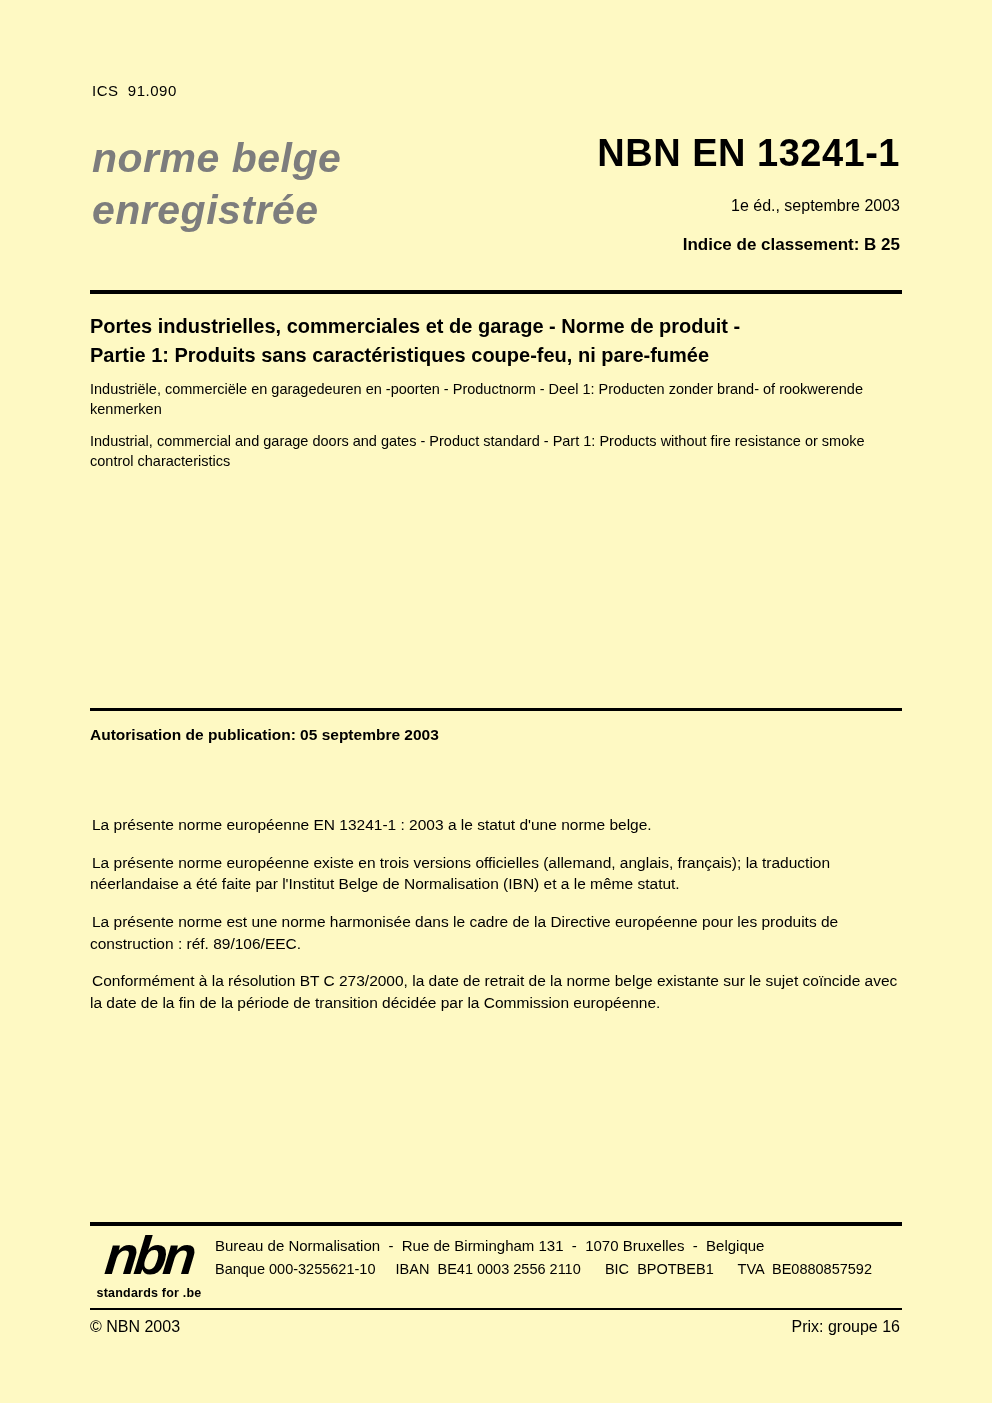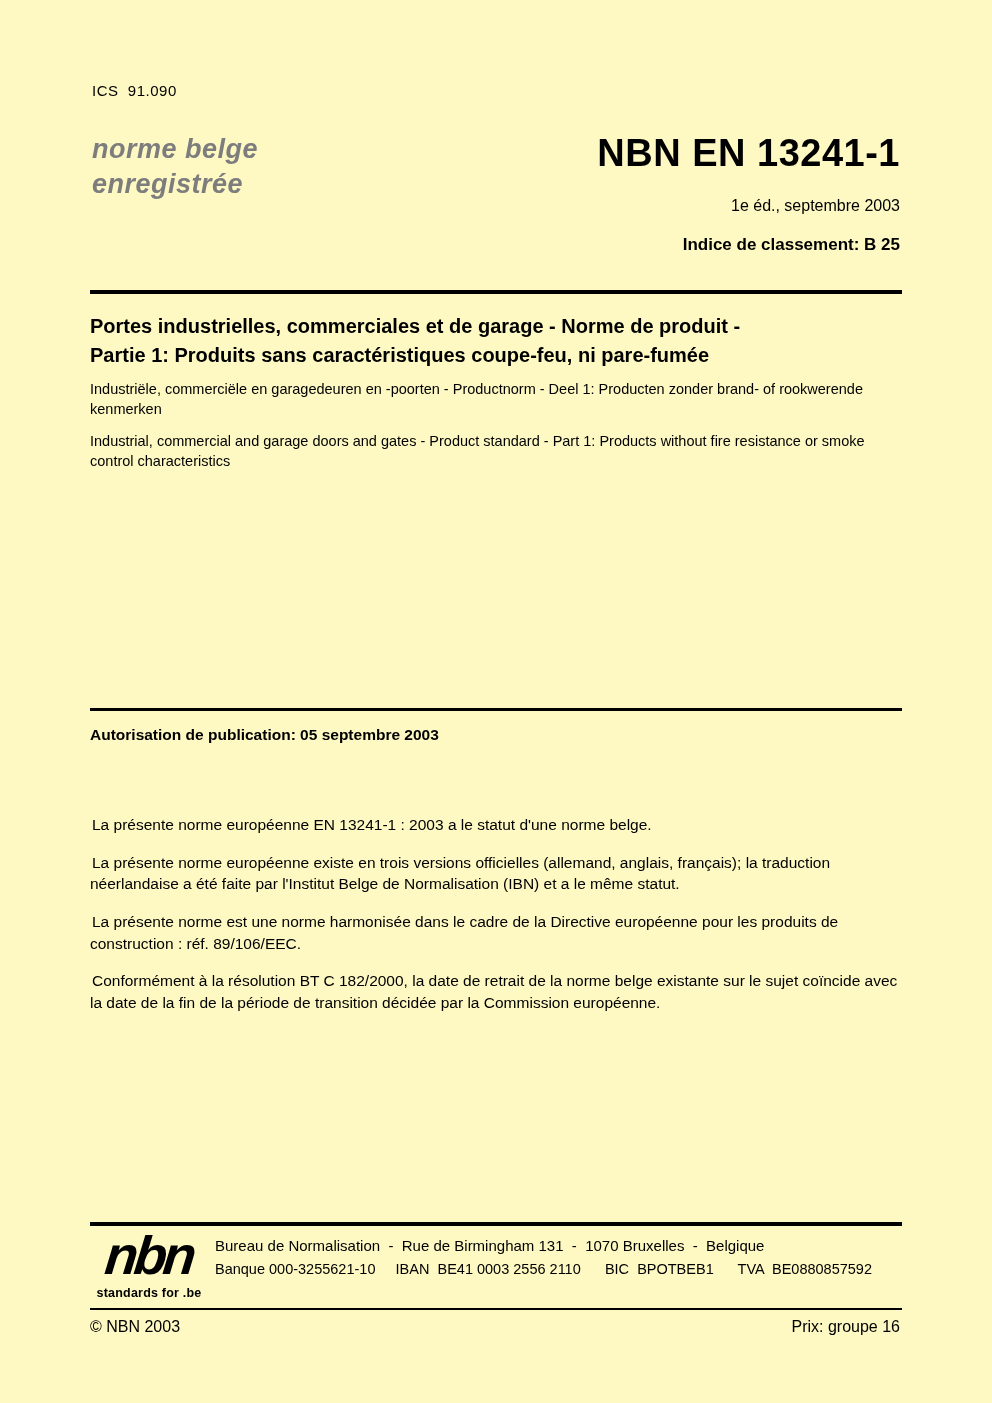--- a/index.html
+++ b/index.html
@@ -29,21 +29,21 @@
     position: absolute;
     top: 132px;
     left: 92px;
     right: 92px;
     display: flex;
     justify-content: space-between;
     align-items: flex-start;
   }
   .doc-type {
     color: #7d7d7d;
-    font-size: 27px;
+    font-size: 41px;
     font-weight: bold;
     font-style: italic;
     line-height: 1.28;
     letter-spacing: 0.5px;
   }
   .std-info { text-align: right; }
   .std-number {
     font-size: 38px;
     font-weight: bold;
     letter-spacing: 0.5px;
@@ -191,21 +191,21 @@
   </div>
 
   <div class="rule rule-2"></div>
 
   <div class="authorization">Autorisation de publication: 05 septembre 2003</div>
 
   <div class="paragraphs">
     <p>La présente norme européenne EN 13241-1 : 2003 a le statut d'une norme belge.</p>
     <p>La présente norme européenne existe en trois versions officielles (allemand, anglais, français); la traduction néerlandaise a été faite par l'Institut Belge de Normalisation (IBN) et a le même statut.</p>
     <p>La présente norme est une norme harmonisée dans le cadre de la Directive européenne pour les produits de construction : réf. 89/106/EEC.</p>
-    <p>Conformément à la résolution BT C 182/2000, la date de retrait de la norme belge existante sur le sujet coïncide avec la date de la fin de la période de transition décidée par la Commission européenne.</p>
+    <p>Conformément à la résolution BT C 273/2000, la date de retrait de la norme belge existante sur le sujet coïncide avec la date de la fin de la période de transition décidée par la Commission européenne.</p>
   </div>
 
   <div class="rule rule-3"></div>
 
   <div class="logo">
     <div class="logo-mark">nbn</div>
     <div class="logo-sub">standards for .be</div>
   </div>
 
   <div class="footer-text">

